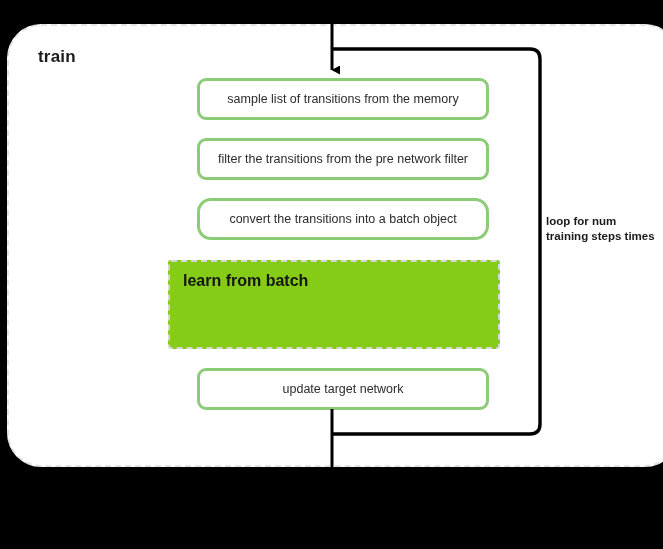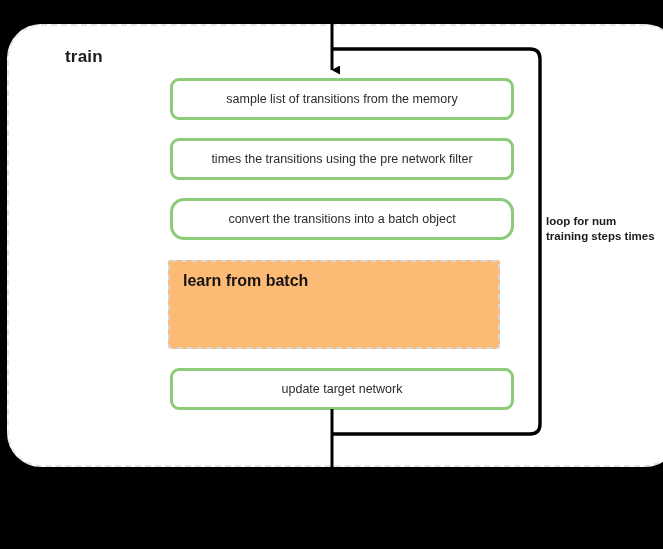--- a/index.html
+++ b/index.html
@@ -35,28 +35,27 @@
   }
 
   .train-title {
     position: absolute;
     left: 38px;
     top: 47px;
     font-size: 17px;
     font-weight: bold;
     color: #1b1b1b;
     letter-spacing: 0.2px;
-    margin-left: 27px;
   }
 
   
   .step-box {
     position: absolute;
-    left: 170px;
-    width: 344px;
+    left: 197px;
+    width: 292px;
     height: 42px;
     background: #ffffff;
     border: 3px solid #8ccb78;
     border-radius: 9px;
     box-sizing: border-box;
     display: flex;
     align-items: center;
     justify-content: center;
   }
   .step-box .step-label {
@@ -71,21 +70,21 @@
   #step-2 { top: 198px; border-radius: 14px; }
   #step-3 { top: 368px; }
 
   
   .group-box {
     position: absolute;
     left: 168px;
     top: 260px;
     width: 332px;
     height: 89px;
-    background: #fdba74;
+    background: #84cc16;
     border: 2px dashed #d6d6d6;
     border-radius: 3px;
     box-sizing: border-box;
   }
   .group-title {
     position: absolute;
     left: 13px;
     top: 7px;
     width: 150px;
     font-size: 16px;
@@ -125,21 +124,21 @@
   <div class="train-panel">
   </div>
 
   <div class="train-title">train</div>
 
   <div class="step-box" id="step-0">
     <span class="step-label">sample list of transitions from the memory</span>
   </div>
 
   <div class="step-box" id="step-1">
-    <span class="step-label">times the transitions using the pre network filter</span>
+    <span class="step-label">filter the transitions from the pre network filter</span>
   </div>
 
   <div class="step-box" id="step-2">
     <span class="step-label">convert the transitions into a batch object</span>
   </div>
 
   <div class="group-box">
     <div class="group-title">learn from batch</div>
   </div>
 

